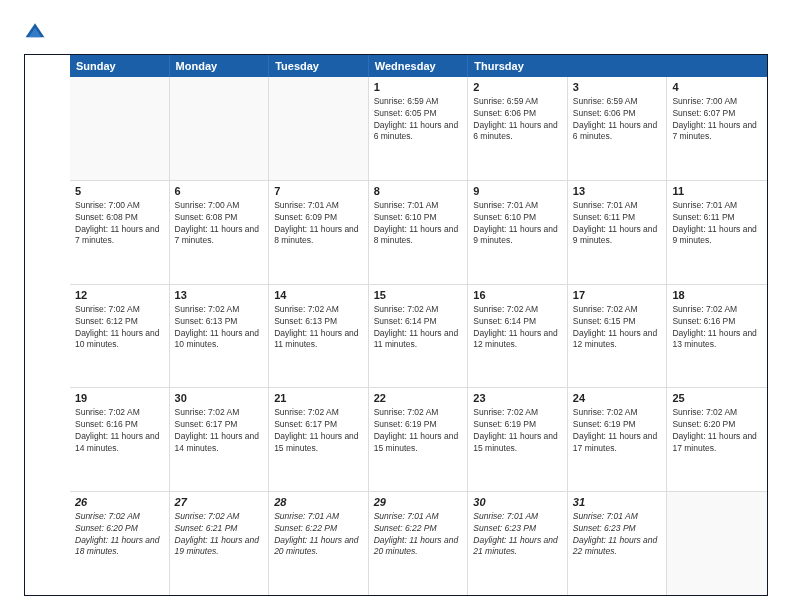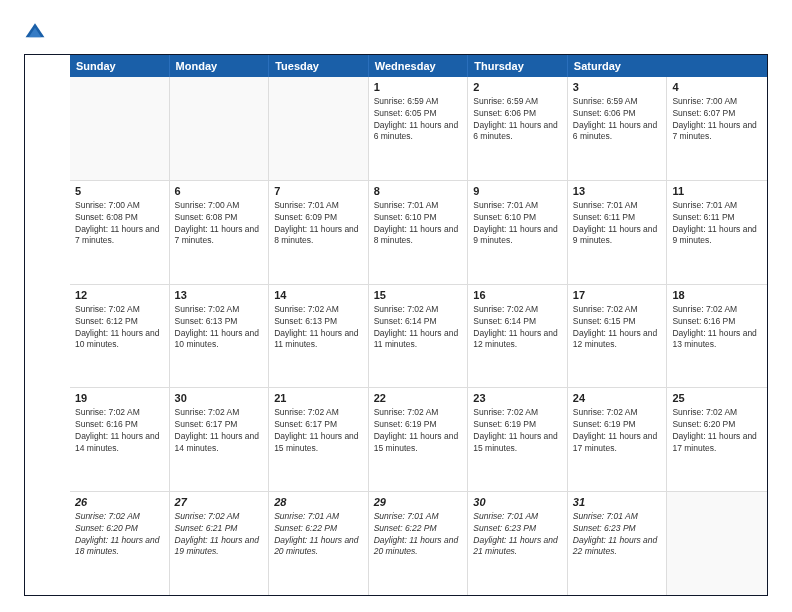--- a/index.html
+++ b/index.html
@@ -124,21 +124,20 @@
       <div class="location-title"></div>
     </div>
   </div>
   <div class="calendar">
     <div class="cal-header" id="cal-header">
         <div class="cal-header-cell">Sunday</div>
         <div class="cal-header-cell">Monday</div>
         <div class="cal-header-cell">Tuesday</div>
         <div class="cal-header-cell">Wednesday</div>
         <div class="cal-header-cell">Thursday</div>
-        <div class="cal-header-cell">Saturday</div>
       </div>
     <div class="cal-body" id="cal-body">
         <div class="cal-row">
           <div class="cal-cell empty"></div>
           <div class="cal-cell empty"></div>
           <div class="cal-cell empty"></div>
           <div class="cal-cell">
             <div class="day-num">1</div>
             <div class="cell-text">Sunrise: 6:59 AM</div>
             <div class="cell-text">Sunset: 6:05 PM</div>

